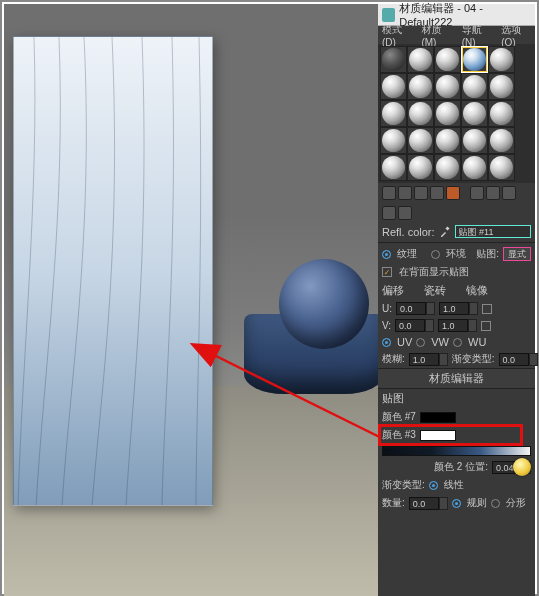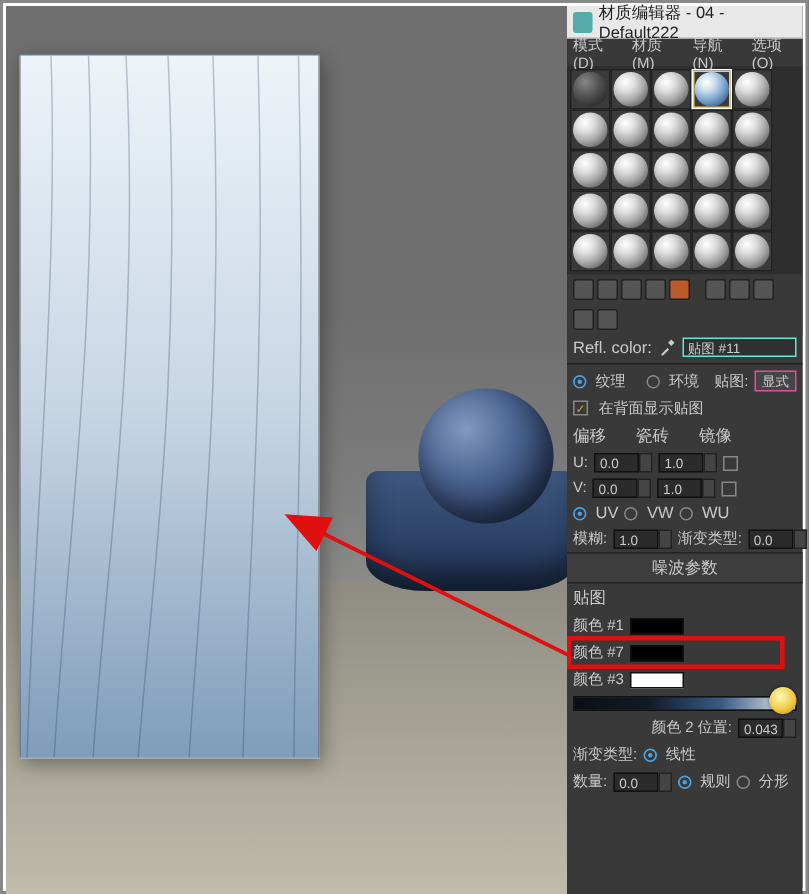--- a/index.html
+++ b/index.html
@@ -264,30 +264,26 @@
           <span class="num">1.0</span>
           <span class="ar"></span>
         </span>
       <span class="lbl">渐变类型:</span>
       <span class="spin">
           <span class="num">0.0</span>
           <span class="ar"></span>
         </span>
     </div>
 
-    <div class="sect-hdr tiny" style="text-align:center">噪波参数</div>
+    <div class="sect-hdr tiny" style="text-align:center">材质编辑器</div>
     <div class="row tiny" style="justify-content:flex-start">
         <span>贴图</span>
       </div>
 
     <div style="position:relative">
-      <div class="row">
-        <span class="lbl">颜色 #1</span>
-        <div class="colorbox"></div>
-      </div>
       <div class="row">
         <span class="lbl">颜色 #7</span>
         <div class="colorbox" style="background:#000"></div>
       </div>
       <div class="row">
         <span class="lbl">颜色 #3</span>
         <div class="colorbox" style="background:#fff"></div>
       </div>
       <div class="redbox" style="top:16px;left:0;width:145px;height:22px"></div>
       <span class="yellowdot" style="top:50px"></span>

